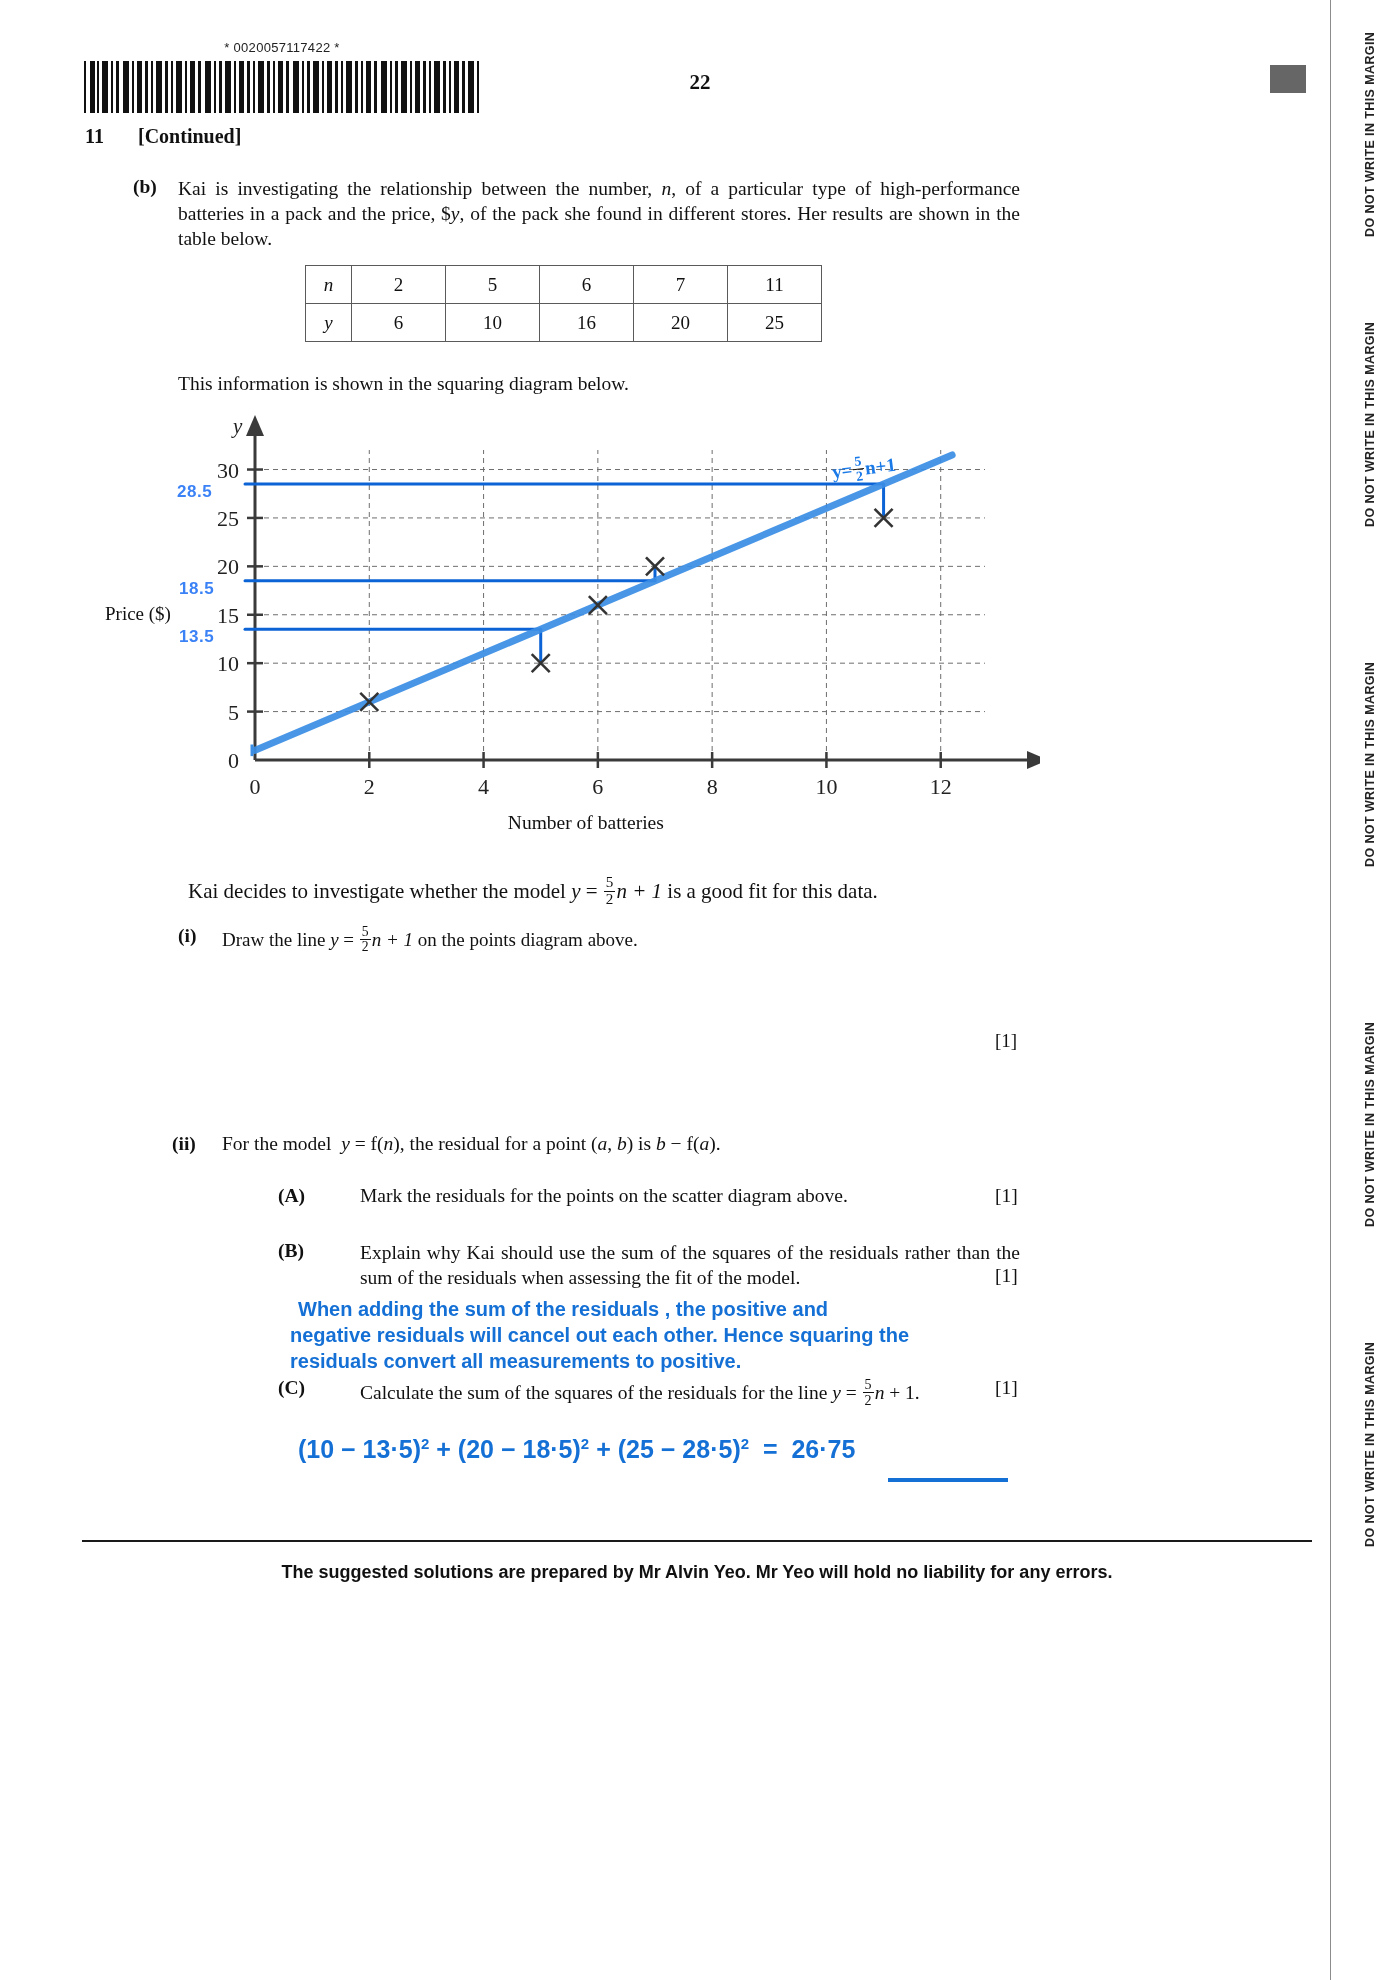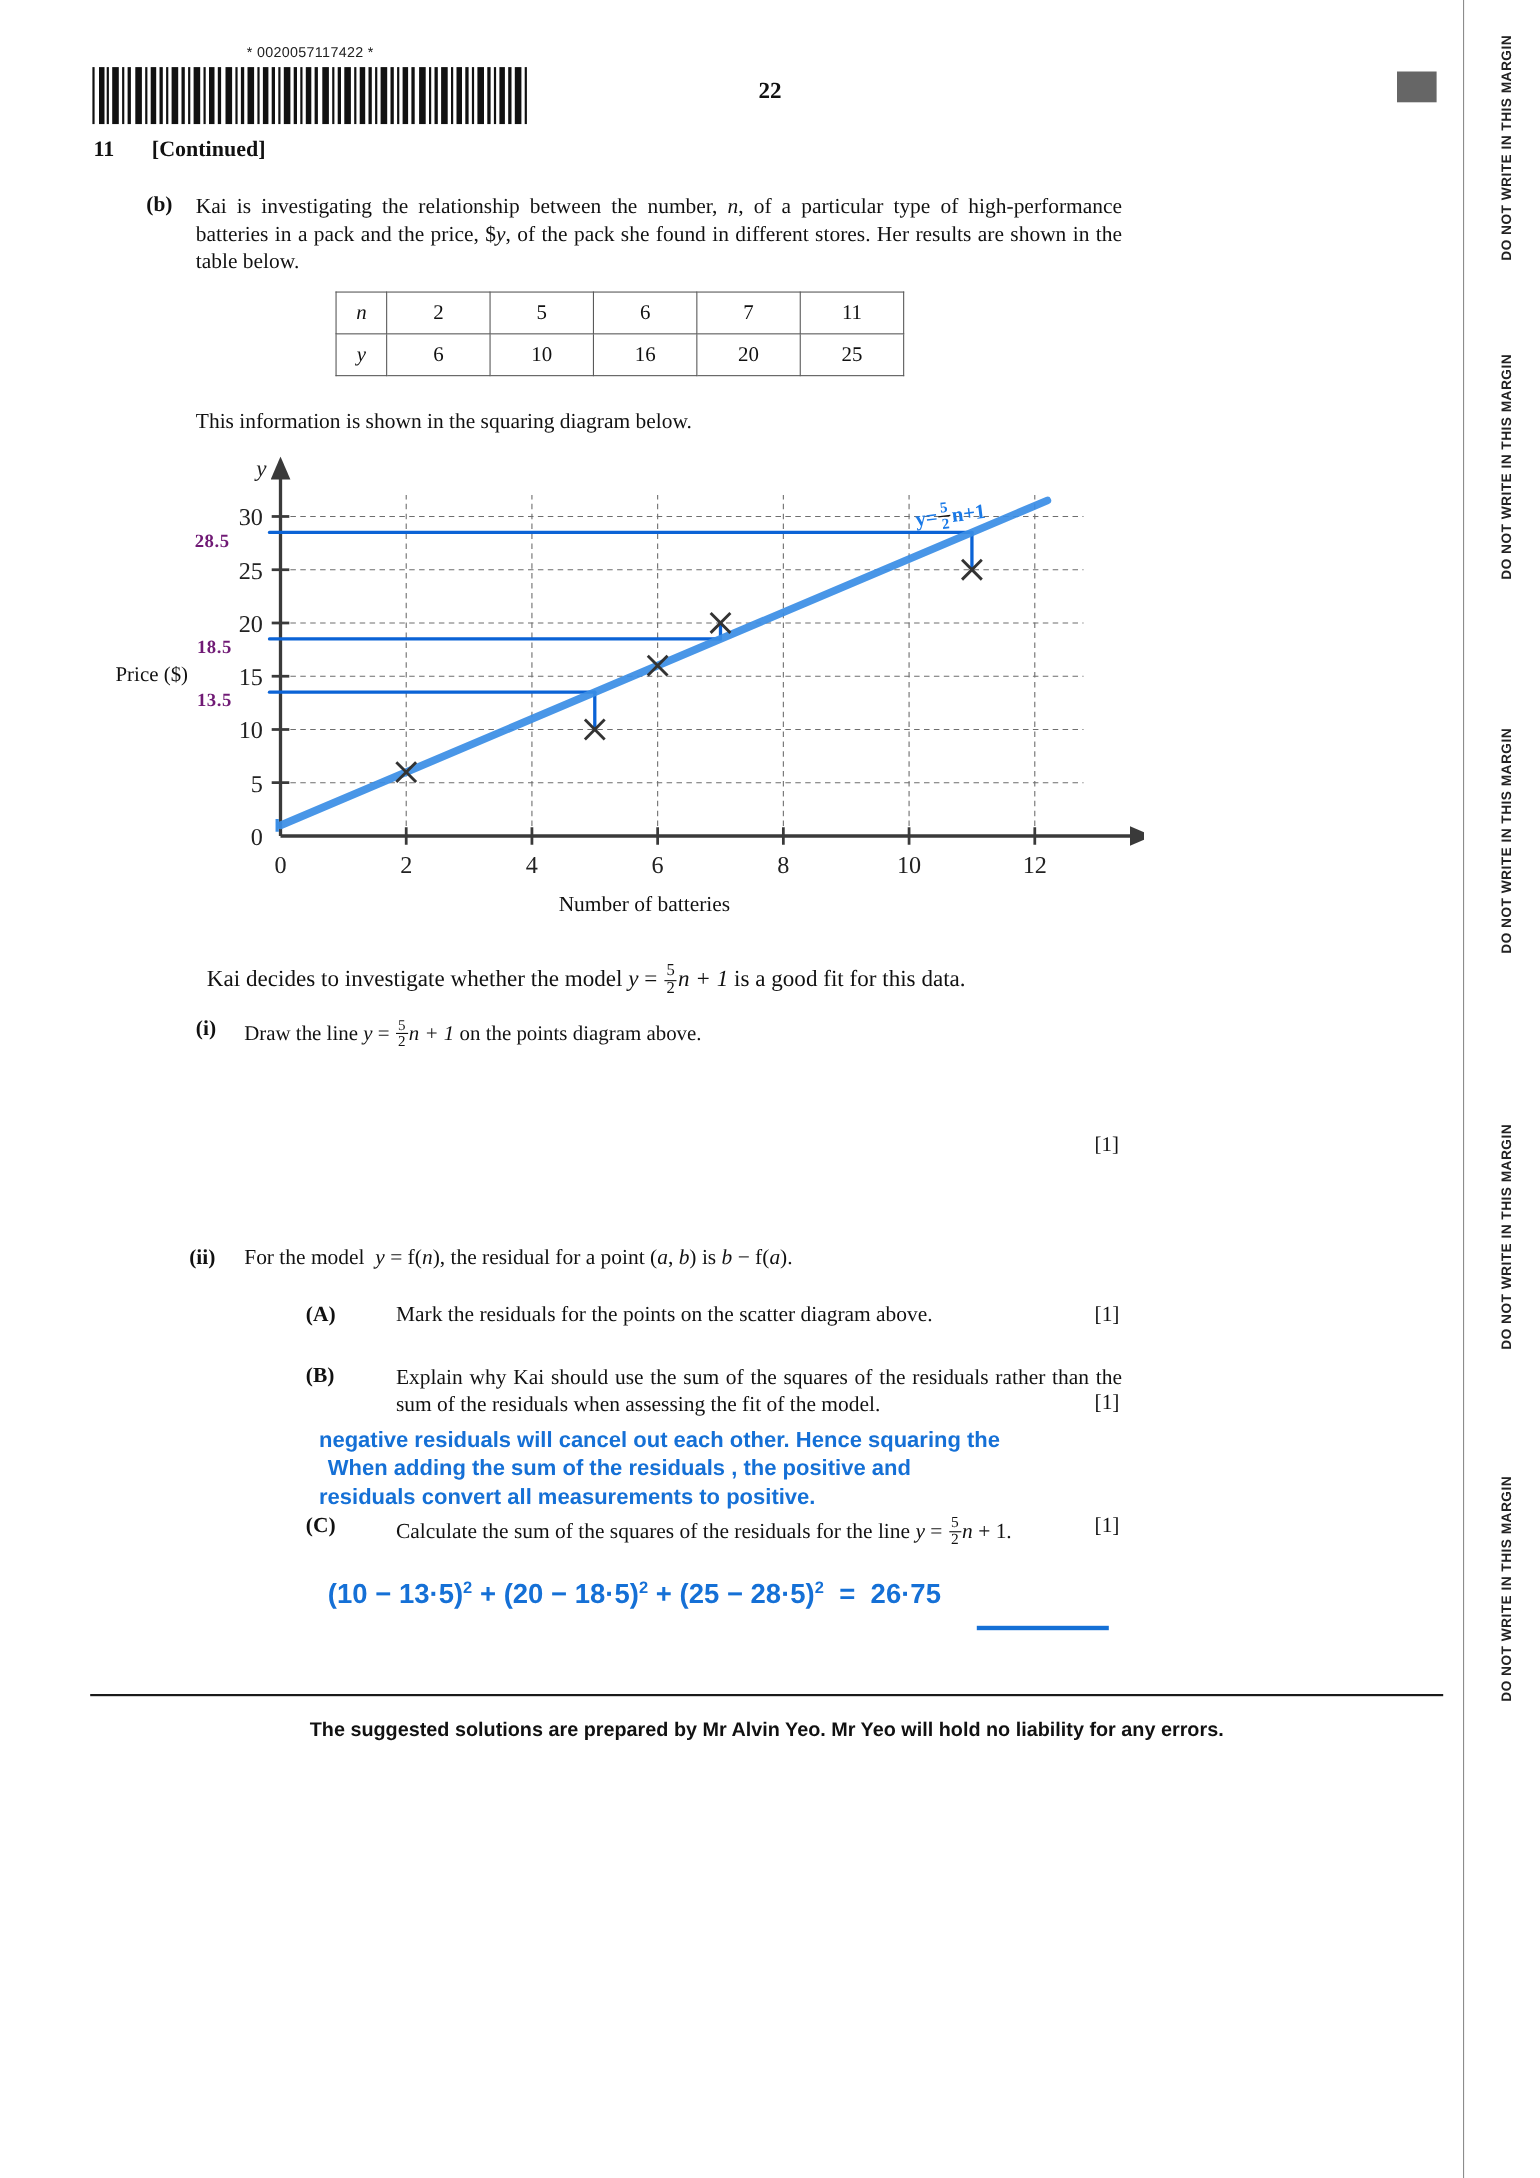--- a/index.html
+++ b/index.html
@@ -66,22 +66,22 @@
 
   
   .chart { position:absolute; left:120px; top:415px; width:920px; height:430px; }
   .axis-ylabel-text {
     position:absolute; left:-22px; top:208px; font-size:19px; white-space:nowrap;
   }
   .axis-xlabel-text {
     position:absolute; left:390px; top:400px; font-size:19.5px; white-space:nowrap;
   }
   .hand {
-    font-family:Liberation Serif, serif;
-    color:#701a75; font-weight:bold;
+    font-family:Liberation Sans, sans-serif;
+    color:#3b82f6; font-weight:bold;
   }
   .blue-annot {
     position:absolute; font-size:17px; letter-spacing:.5px;
   }
   .eq-annot {
     position:absolute; font-size:19px; font-weight:bold; color:#1a7ae8;
     transform:rotate(-7deg);
   }
 
   
@@ -346,22 +346,22 @@
 
   <div class="sub sub-label" style="left:278px; top:1185px;">(A)</div>
   <div class="sub" style="left:360px; top:1185px; width:620px;">Mark the residuals for the points on the scatter diagram above.</div>
   <div class="sub" style="left:995px; top:1185px;">[1]</div>
 
   <div class="sub sub-label" style="left:278px; top:1240px;">(B)</div>
   <div class="sub" style="left:360px; top:1240px; width:660px; line-height:25px; text-align:justify;">Explain why Kai should use the sum of the squares of the residuals rather than the sum of the residuals when assessing the fit of the model.</div>
   <div class="sub" style="left:995px; top:1265px;">[1]</div>
 
   <div class="hw-answer" style="left:298px; top:1296px; width:730px;">
+    <div>When adding the sum of the residuals , the positive and</div>
     <div style="margin-left:-8px;">negative residuals will cancel out each other. Hence squaring the</div>
-    <div>When adding the sum of the residuals , the positive and</div>
     <div style="margin-left:-8px;">residuals convert all measurements to positive.</div>
   </div>
 
   <div class="sub sub-label" style="left:278px; top:1377px;">(C)</div>
   <div class="sub" style="left:360px; top:1377px; width:620px;">Calculate the sum of the squares of the residuals for the line&nbsp;<span class="it">y</span> = <span class="frac"><span class="num">5</span><span class="den">2</span></span><span class="it">n</span> + 1.</div>
   <div class="sub" style="left:995px; top:1377px;">[1]</div>
 
   <div class="hw-calc" style="top:1435px;">
     <span>(10 − 13·5)</span><sup class="hw">2</sup>
     <span>+</span>

